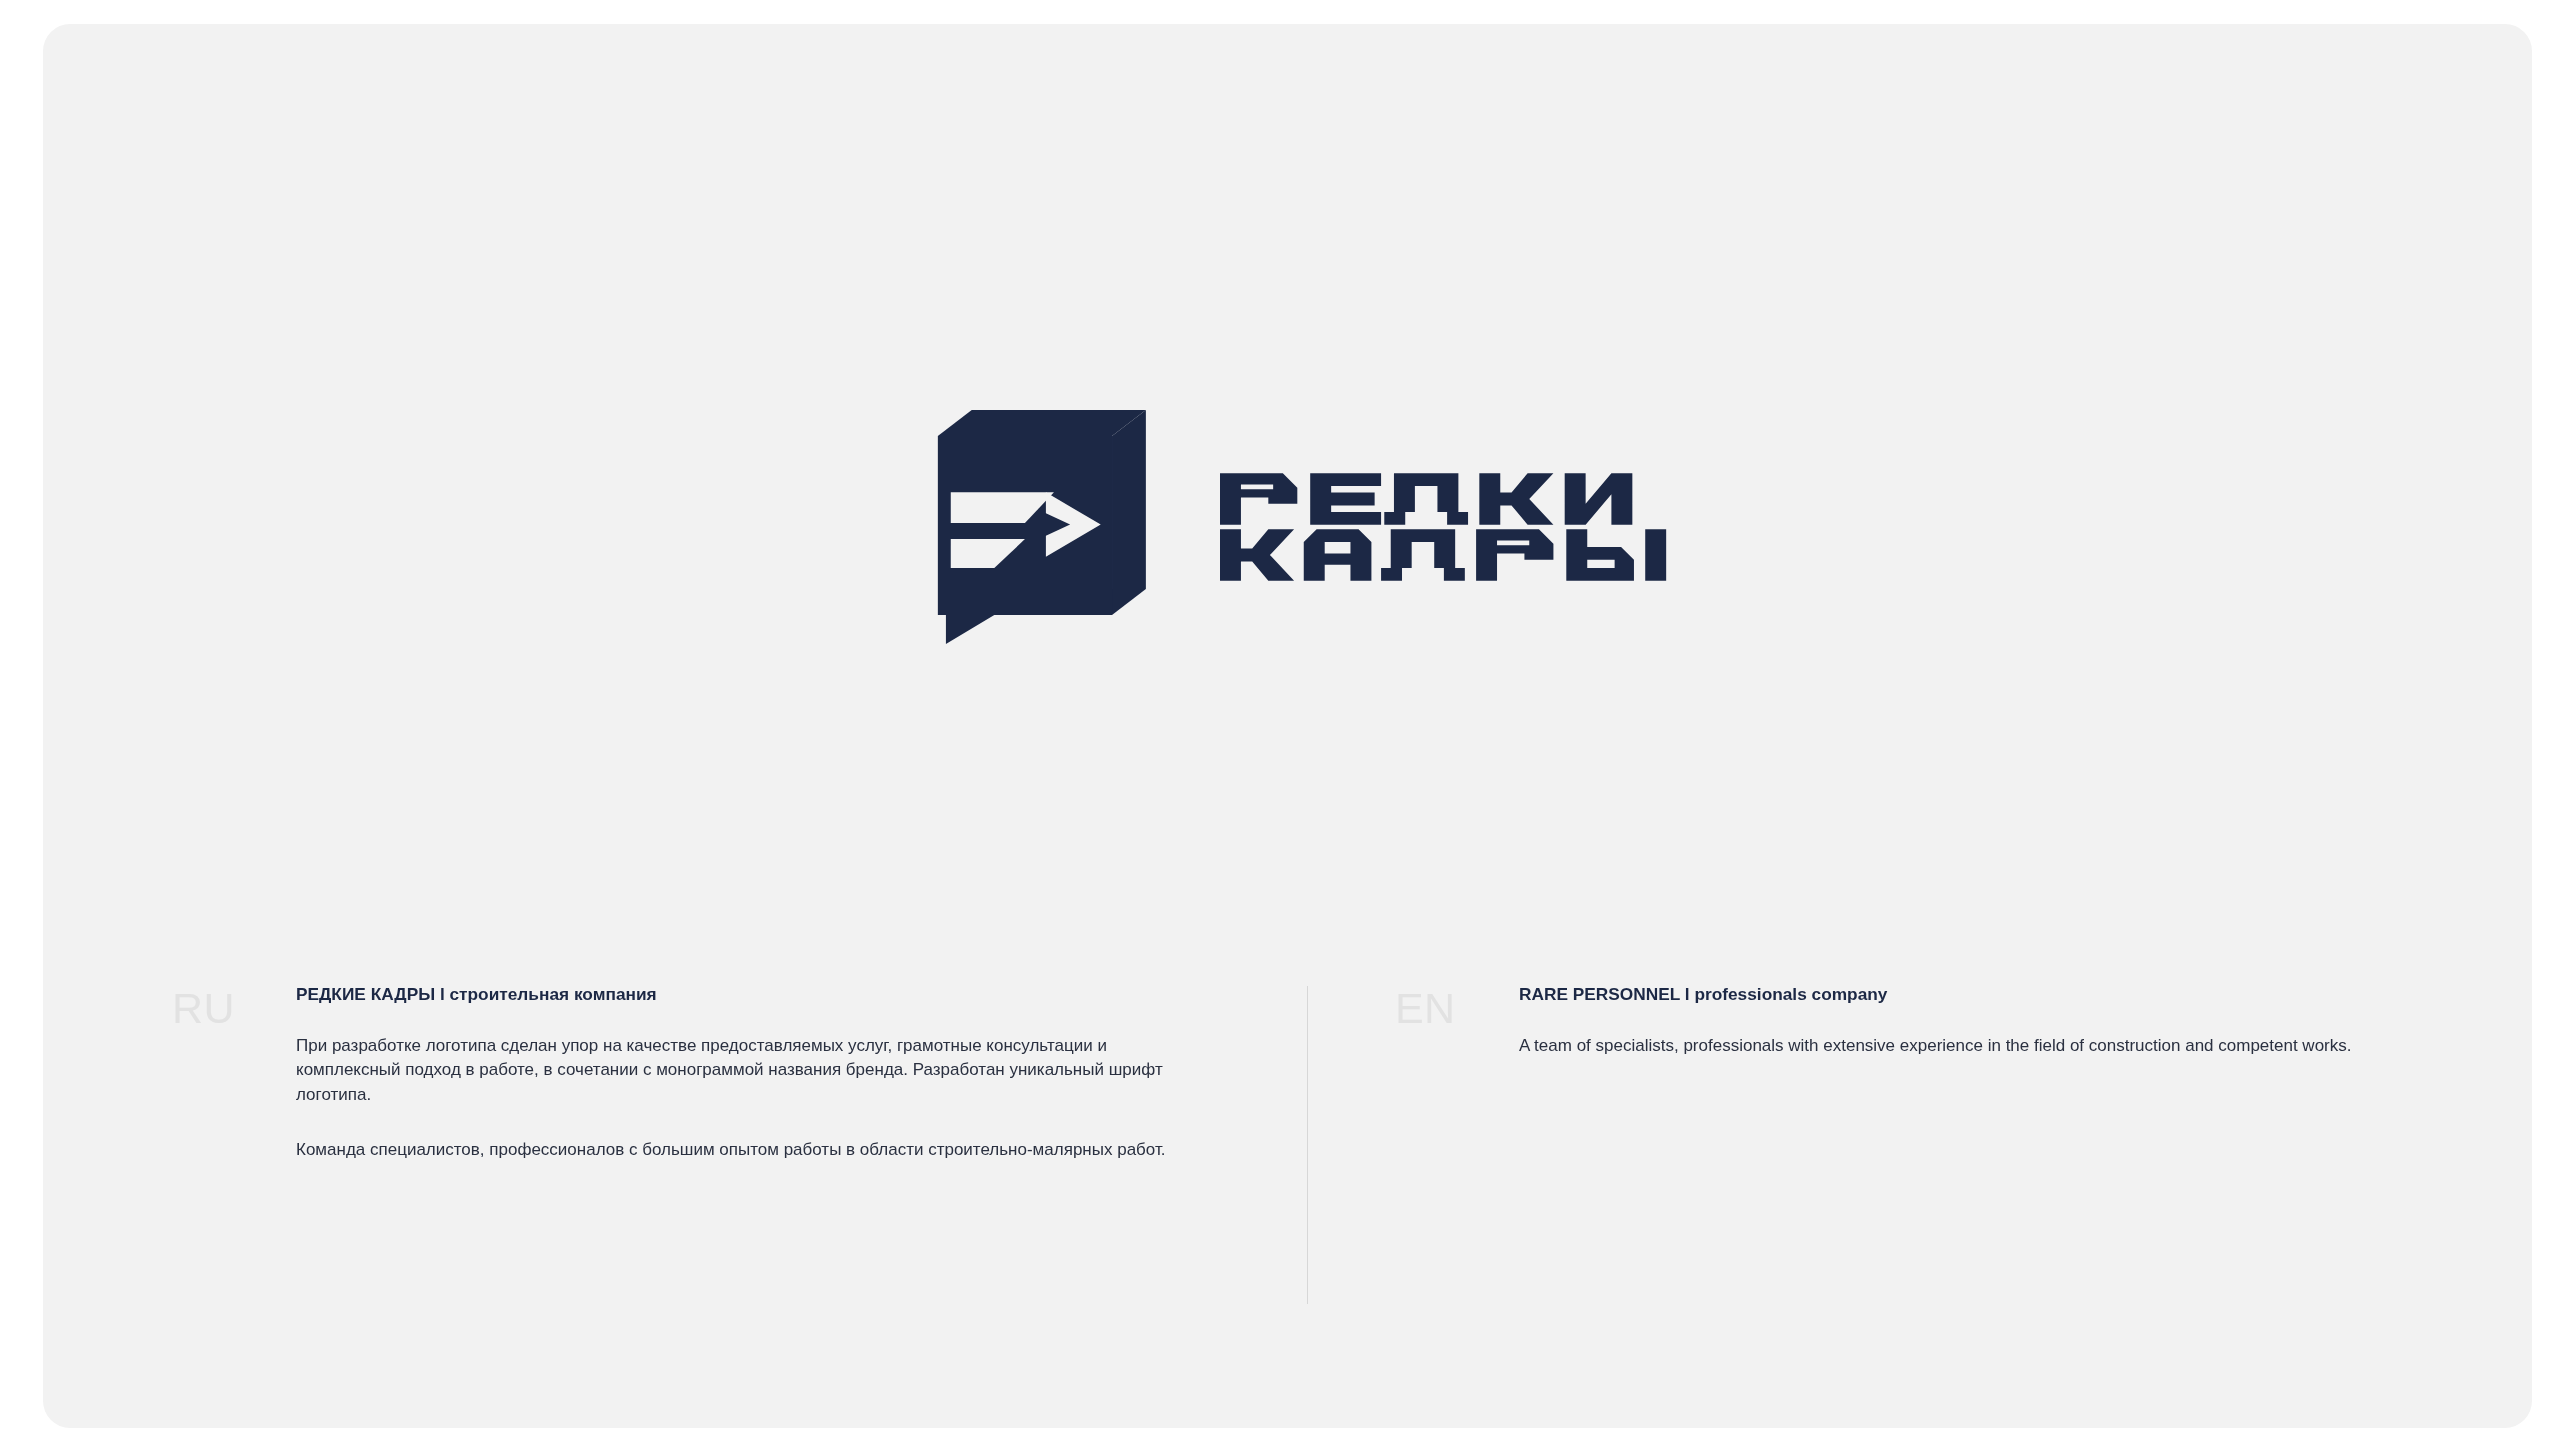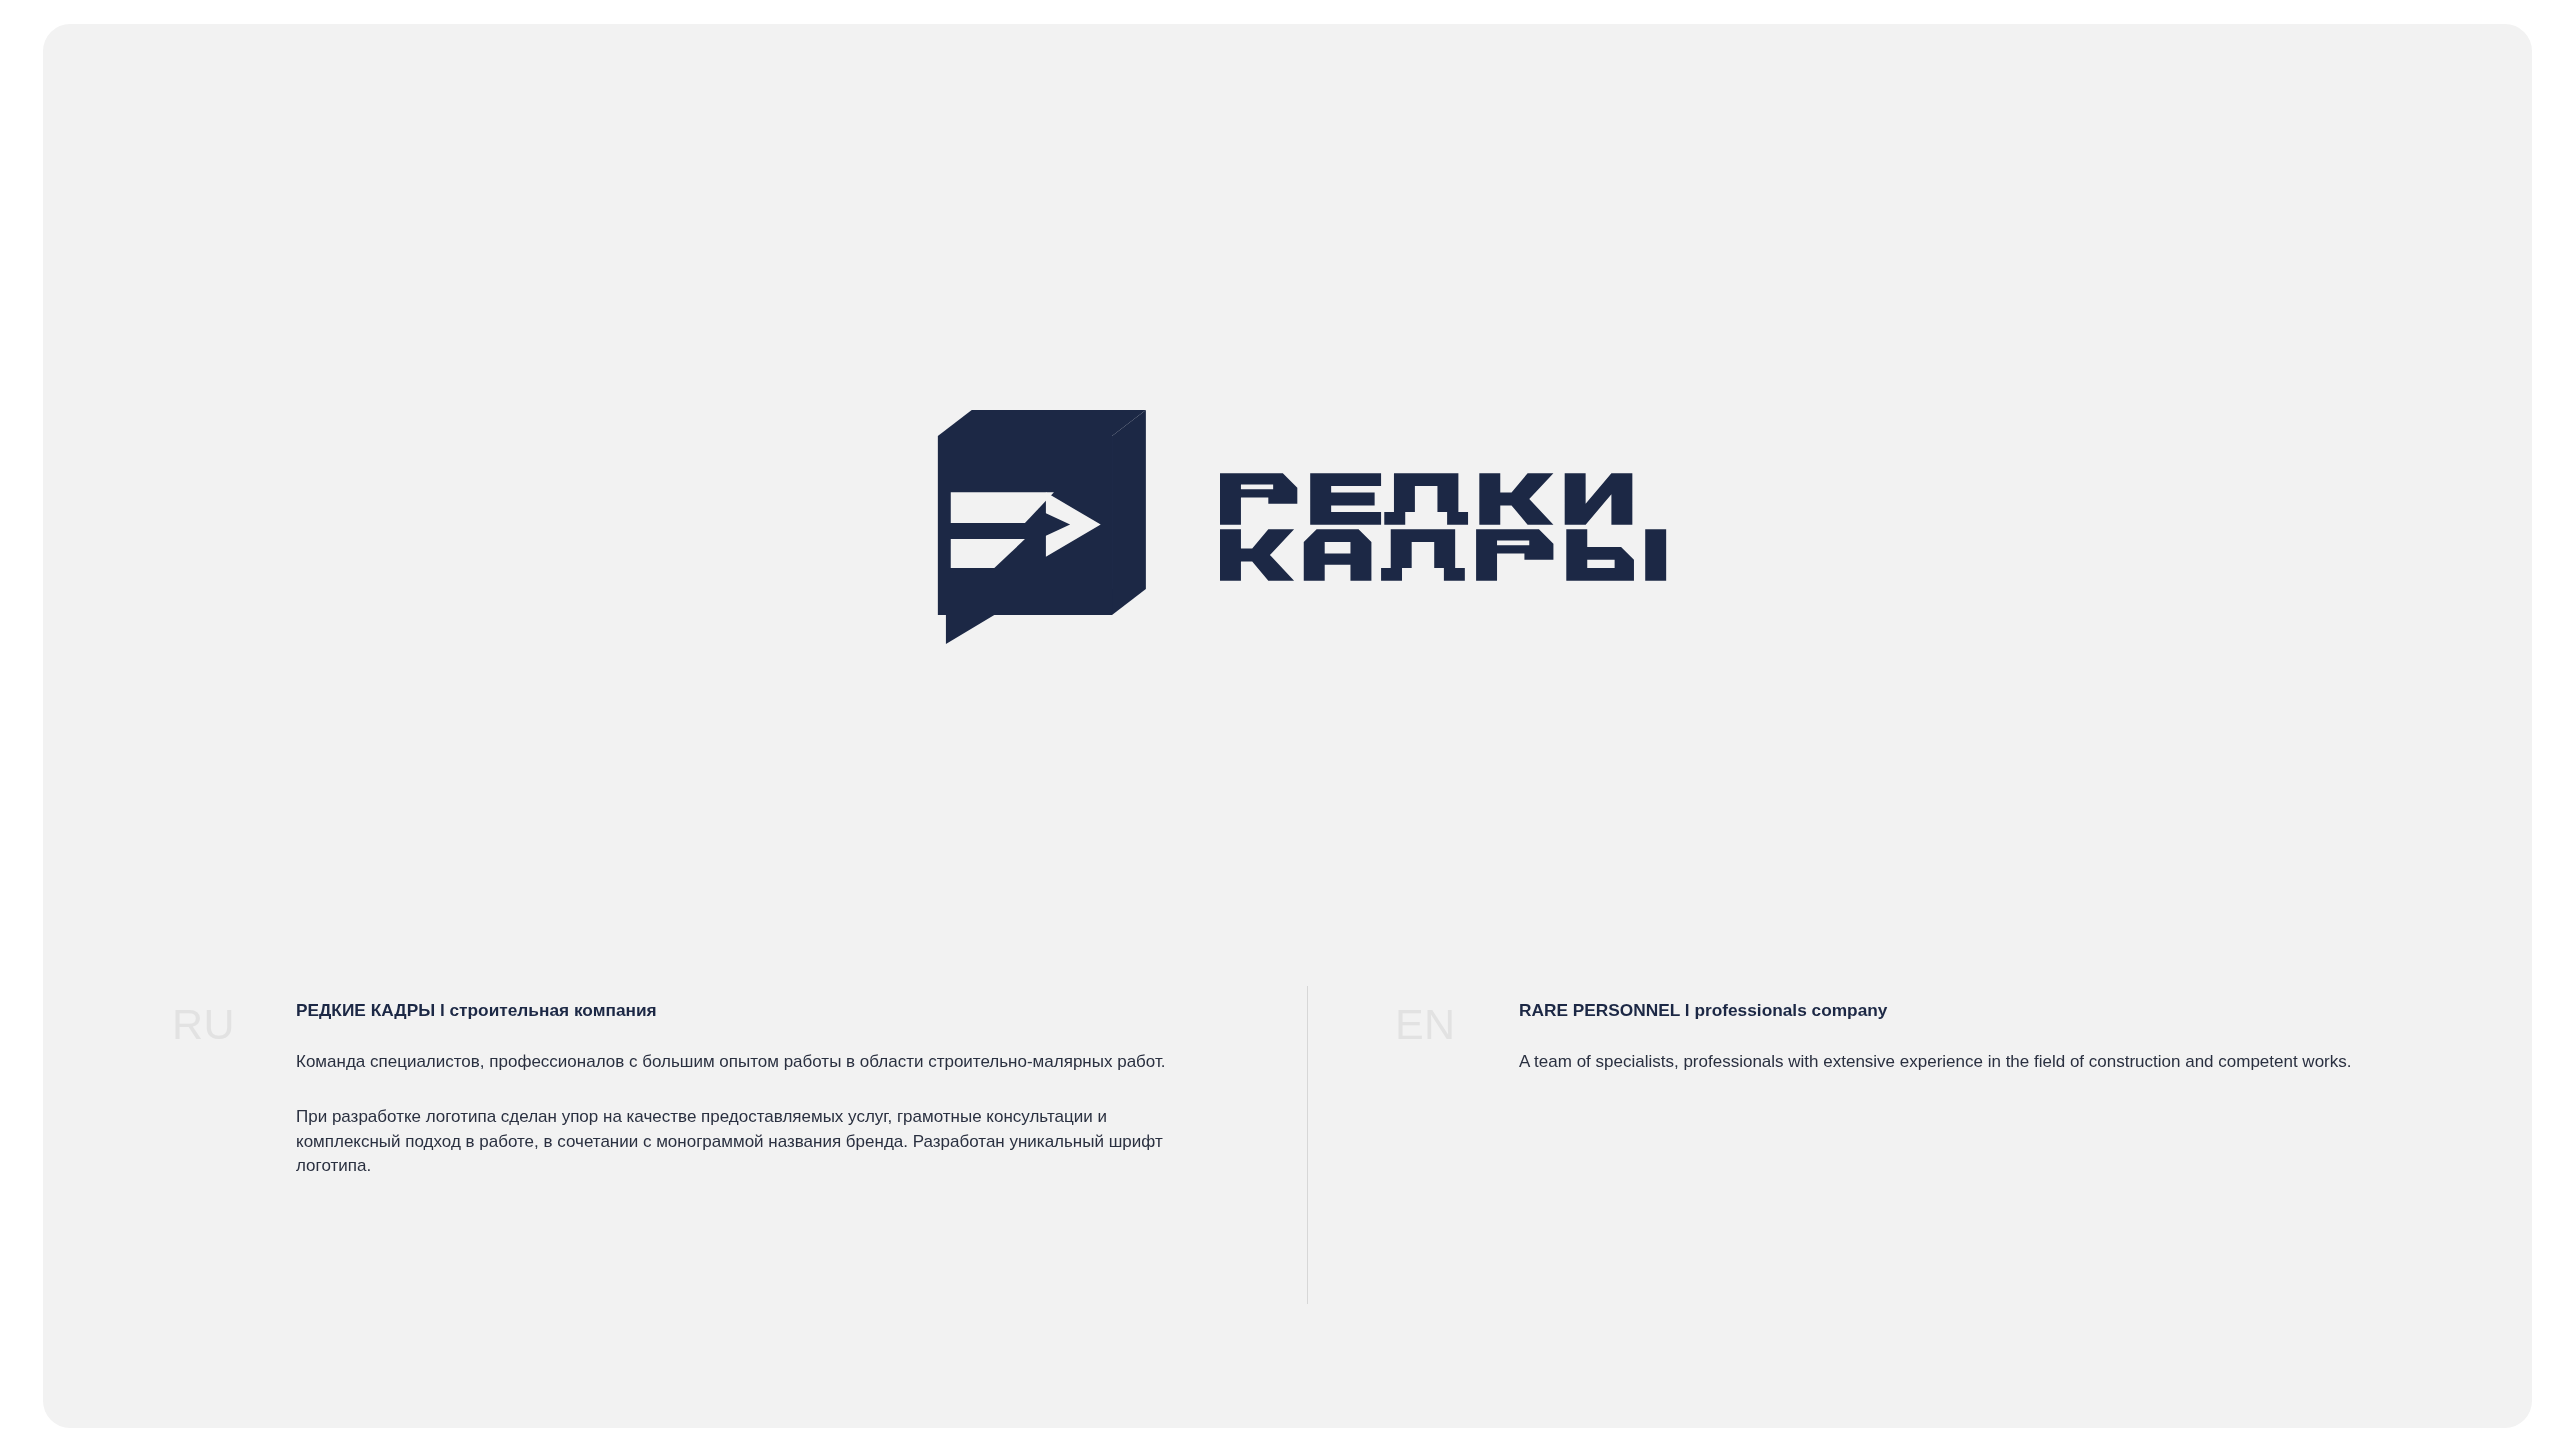--- a/index.html
+++ b/index.html
@@ -49,21 +49,21 @@
   
   .columns {
     position: absolute;
     left: 0;
     top: 958px;
     width: 100%;
     height: 338px;
   }
   .col {
     position: absolute;
-    top: 16px;
+    top: 0;
     display: flex;
     gap: 29px;
   }
   .col-ru { left: 129px; width: 1038px; }
   .col-en { left: 1352px; width: 1071px; }
 
   .lang-tag {
     font-size: 43px;
     font-weight: 400;
     color: #e2e2e2;
@@ -166,22 +166,22 @@
   </div>
 
   <div class="columns">
 
     <div class="col col-ru">
       <div class="lang-tag">RU</div>
       <div class="col-body">
         <div class="headline">
           <span>РЕДКИЕ КАДРЫ l строительная компания</span>
         </div>
+        <p class="para">При разработке логотипа сделан упор на качестве предоставляемых услуг, грамотные консультации и комплексный подход в работе, в сочетании с монограммой названия бренда. Разработан уникальный шрифт логотипа.</p>
         <p class="para">Команда специалистов, профессионалов с большим опытом работы в области строительно-малярных работ.</p>
-        <p class="para">При разработке логотипа сделан упор на качестве предоставляемых услуг, грамотные консультации и комплексный подход в работе, в сочетании с монограммой названия бренда. Разработан уникальный шрифт логотипа.</p>
       </div>
     </div>
 
     <div class="col col-en">
       <div class="lang-tag">EN</div>
       <div class="col-body">
         <div class="headline">
           <span>RARE PERSONNEL l professionals company</span>
         </div>
         <p class="para">A team of specialists, professionals with extensive experience in the field of construction and competent works.</p>

